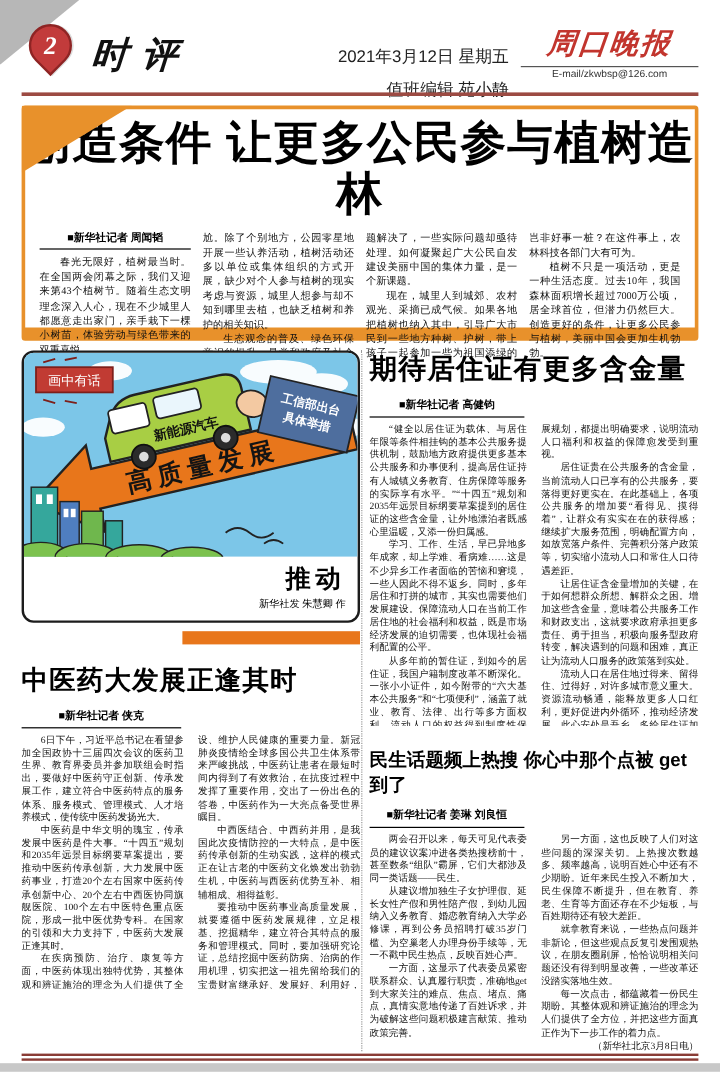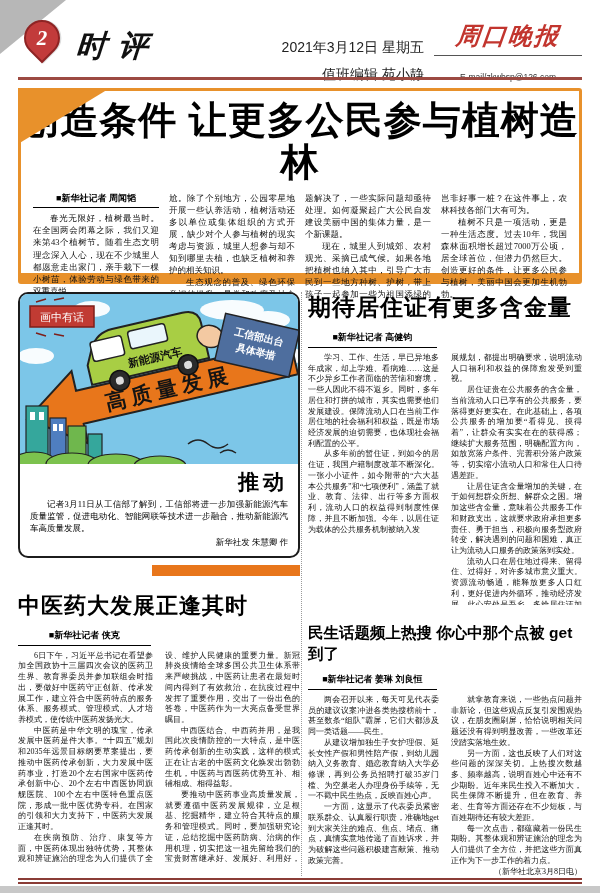--- a/index.html
+++ b/index.html
@@ -12,21 +12,21 @@
   .photo-bottom { position:absolute; left:0; bottom:0; width:100%; height:7px; background:#c8c8c8; }
 
   
   .header { position:absolute; left:18px; top:16px; width:564px; height:64px; }
   .pin { position:absolute; left:6px; top:4px; width:36px; height:36px; background:#c23b3b; border:2px solid #8e2424; border-radius:50% 50% 50% 0; transform:rotate(-45deg); box-shadow:1px 1px 0 #00000022; }
   .pin span { display:block; width:100%; height:100%; transform:rotate(45deg); color:#fff; font-size:21px; font-weight:bold; font-style:italic; text-align:center; line-height:32px; }
   .section-title { position:absolute; left:58px; top:10px; font-size:30px; font-weight:bold; font-style:italic; letter-spacing:12px; color:#111; transform:skewX(-4deg); }
   .meta { position:absolute; right:158px; top:18px; font-family:"Liberation Sans",sans-serif; font-size:14px; color:#222; line-height:1.9; text-align:right; }
   .masthead { position:absolute; right:0; top:4px; width:148px; text-align:center; }
   .masthead .logo { color:#c2352e; font-size:24px; font-weight:bold; font-style:italic; letter-spacing:2px; transform:skewX(-6deg); }
-  .masthead .email { font-size:8.5px; color:#333; border-top:1px solid #555; margin-top:3px; padding-top:16px; font-family:"Liberation Sans",sans-serif; }
+  .masthead .email { font-size:8.5px; color:#333; border-top:1px solid #555; margin-top:3px; padding-top:0; font-family:"Liberation Sans",sans-serif; }
   .header-rule { position:absolute; left:0; bottom:0; width:100%; border-top:3px solid #9c4a42; }
 
   
   .lead { position:absolute; left:18px; top:88px; width:564px; height:196px; border:3px solid #e8912b; border-bottom:11px solid #e8912b; border-radius:3px; background:#fff; }
   .lead-corner { position:absolute; left:-3px; top:-3px; width:92px; height:56px; background:#e8912b; clip-path:polygon(0 0,100% 0,0 100%); }
   .lead-headline { text-align:center; font-family:"Liberation Sans",sans-serif; font-weight:900; font-size:38px; letter-spacing:1px; color:#000; margin-top:9px; line-height:1.1; }
   .lead-body { display:flex; gap:10px; padding:8px 12px 0 12px; height:118px; overflow:hidden; }
   .lead-body .lcol { flex:1; font-size:8.5px; line-height:1.42; text-align:justify; color:#111; }
 
   .byline { display:block; font-family:"Liberation Sans",sans-serif; font-weight:bold; font-size:9px; color:#000; border-bottom:1px solid #000; padding-bottom:3px; margin-bottom:4px;text-align:center; }
@@ -166,21 +166,20 @@
             <path d="M200,159 q8,-6 16,0"></path>
         </g>
         <g>
           <rect x="10" y="12" width="64" height="21" fill="#c13b33" stroke="#7e1f1a" stroke-width="1.5"></rect>
           <text x="42" y="27" font-size="11" fill="#ffffff" text-anchor="middle">画中有话</text>
           <path d="M16,8 l10,-3 M34,6 l10,-2 M16,39 l10,3 M34,40 l10,2" stroke="#7e1f1a" stroke-width="1.5"></path>
         </g>
       </svg>
       <div class="caption">
         <div class="caption-title">推动</div>
-        <p class="caption-text para">记者3月11日从工信部了解到，工信部将进一步加强新能源汽车质量监管，促进电动化、智能网联等技术进一步融合，推动新能源汽车高质量发展。</p>
         <div class="caption-credit">新华社发 朱慧卿 作</div>
       </div>
     </div>
     <div class="orange-bar"></div>
 
     <div class="tcm">
       <div class="article-title">中医药大发展正逢其时</div>
       <span class="byline art-byline">■新华社记者 侠克</span>
       <div class="cols">
         <div class="acol">
@@ -197,20 +196,21 @@
       </div>
     </div>
   </div>
 
   <div class="col-right">
     <div class="residence">
       <div class="article-title">期待居住证有更多含金量</div>
       <span class="byline art-byline">■新华社记者 高健钧</span>
       <div class="cols">
         <div class="acol">
+          <p class="para">“健全以居住证为载体、与居住年限等条件相挂钩的基本公共服务提供机制，鼓励地方政府提供更多基本公共服务和办事便利，提高居住证持有人城镇义务教育、住房保障等服务的实际享有水平。”“十四五”规划和2035年远景目标纲要草案提到的居住证的这些含金量，让外地漂泊者既感心里温暖，又添一份归属感。</p>
           <p class="para">学习、工作、生活，早已异地多年成家，却上学难、看病难……这是不少异乡工作者面临的苦恼和窘境，一些人因此不得不返乡。同时，多年居住和打拼的城市，其实也需要他们发展建设。保障流动人口在当前工作居住地的社会福利和权益，既是市场经济发展的迫切需要，也体现社会福利配置的公平。</p>
           <p class="para">从多年前的暂住证，到如今的居住证，我国户籍制度改革不断深化。一张小小证件，如今附带的“六大基本公共服务”和“七项便利”，涵盖了就业、教育、法律、出行等多方面权利，流动人口的权益得到制度性保障，并且不断加强。今年，以居住证为载体的公共服务机制被纳入发</p>
         </div>
         <div class="acol">
           <p class="cont">展规划，都提出明确要求，说明流动人口福利和权益的保障愈发受到重视。</p>
           <p class="para">居住证贵在公共服务的含金量，当前流动人口已享有的公共服务，要落得更好更实在。在此基础上，各项公共服务的增加要“看得见、摸得着”，让群众有实实在在的获得感；继续扩大服务范围，明确配置方向，如放宽落户条件、完善积分落户政策等，切实缩小流动人口和常住人口待遇差距。</p>
           <p class="para">让居住证含金量增加的关键，在于如何想群众所想、解群众之困。增加这些含金量，意味着公共服务工作和财政支出，这就要求政府承担更多责任、勇于担当，积极向服务型政府转变，解决遇到的问题和困难，真正让为流动人口服务的政策落到实处。</p>
           <p class="para">流动人口在居住地过得来、留得住、过得好，对许多城市意义重大。资源流动畅通，能释放更多人口红利，更好促进内外循环，推动经济发展。此心安处是吾乡。多给居住证加一些含金量，能安定那些漂泊的心，让群众更踏实地为经济发展做贡献。</p>
 
         </div>
@@ -220,22 +220,22 @@
     <div class="livelihood">
       <div class="article-title">民生话题频上热搜 你心中那个点被 get 到了</div>
       <span class="byline art-byline">■新华社记者 姜琳 刘良恒</span>
       <div class="cols">
         <div class="acol">
           <p class="para">两会召开以来，每天可见代表委员的建议议案冲进各类热搜榜前十，甚至数条“组队”霸屏，它们大都涉及同一类话题——民生。</p>
           <p class="para">从建议增加独生子女护理假、延长女性产假和男性陪产假，到幼儿园纳入义务教育、婚恋教育纳入大学必修课，再到公务员招聘打破35岁门槛、为空巢老人办理身份手续等，无一不戳中民生热点，反映百姓心声。</p>
           <p class="para">一方面，这显示了代表委员紧密联系群众、认真履行职责，准确地get到大家关注的难点、焦点、堵点、痛点，真情实意地传递了百姓诉求，并为破解这些问题积极建言献策、推动政策完善。</p>
         </div>
         <div class="acol">
+          <p class="para">另一方面，这也反映了人们对这些问题的深深关切。上热搜次数越多、频率越高，说明百姓心中还有不少期盼。近年来民生投入不断加大，民生保障不断提升，但在教育、养老、生育等方面还存在不少短板，与百姓期待还有较大差距。</p>
           <p class="para">就拿教育来说，一些热点问题并非新论，但这些观点反复引发围观热议，在朋友圈刷屏，恰恰说明相关问题还没有得到明显改善，一些改革还没踏实落地生效。</p>
-          <p class="para">另一方面，这也反映了人们对这些问题的深深关切。上热搜次数越多、频率越高，说明百姓心中还有不少期盼。近年来民生投入不断加大，民生保障不断提升，但在教育、养老、生育等方面还存在不少短板，与百姓期待还有较大差距。</p>
           <p class="para">每一次点击，都蕴藏着一份民生期盼。其整体观和辨证施治的理念为人们提供了全方位，并把这些方面真正作为下一步工作的着力点。</p>
           <p class="credit">（新华社北京3月8日电）</p>
         </div>
       </div>
     </div>
   </div>
 
   <div class="v-divider"></div>
   <div class="bottom-rule"></div>
   <div class="photo-bottom"></div>

